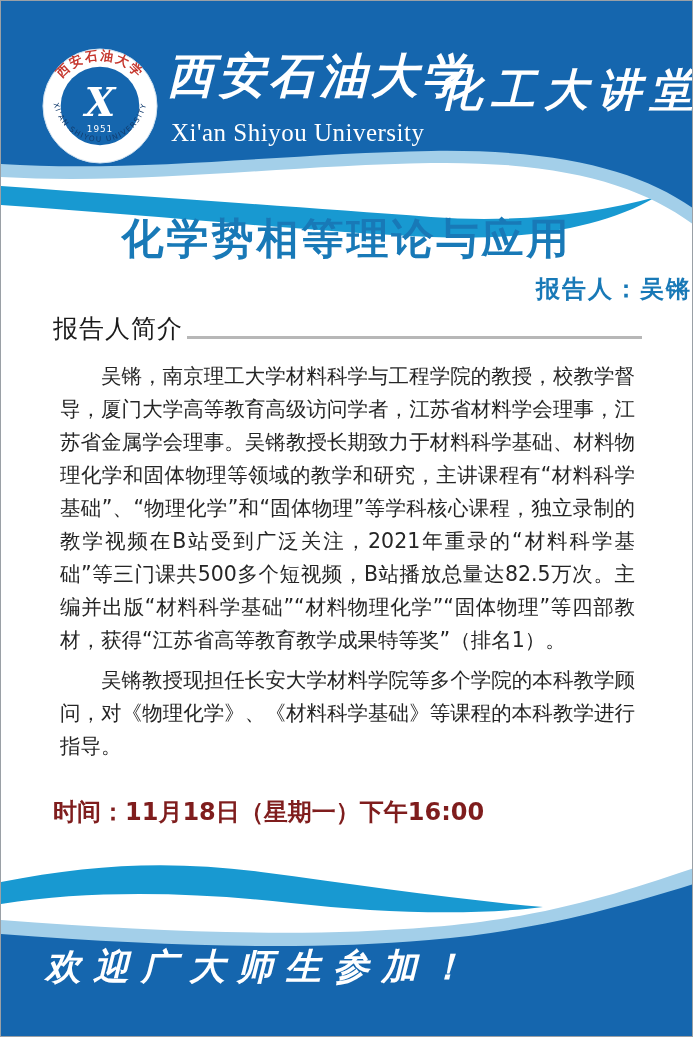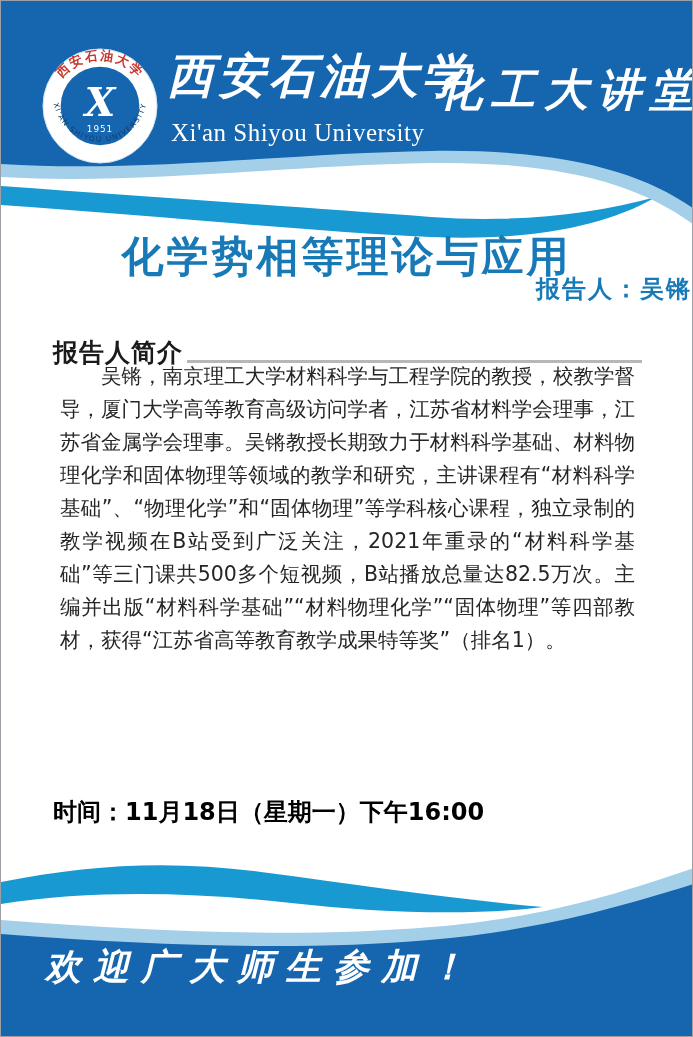--- a/index.html
+++ b/index.html
@@ -26,43 +26,43 @@
     color:#ffffff; font-size:25px; letter-spacing:0.5px;
     font-family:"Liberation Serif", serif; white-space:nowrap;
   }
   .series-title {
     position:absolute; left:418px; top:60px;
     color:#ffffff; font-size:44px; font-weight:bold; font-style:italic;
     letter-spacing:9px; font-family:cursive; white-space:nowrap;margin-left:19px;
   }
   
   .lecture-title {
-    position:absolute; top:228px; left:0; width:100%;
+    position:absolute; top:210px; left:0; width:100%;
     text-align:center; color:#1879b7; font-size:42px; font-weight:bold;
     letter-spacing:3px;
   }
   .speaker-line {
     position:absolute; top:272px; left:0; width:100%;
     text-align:right; color:#1879b7; font-size:24px; font-weight:bold;
     letter-spacing:2px;
   }
   
   .bio-head-row {
     position:absolute; top:311px; left:52px; right:50px;
     display:flex; align-items:flex-end; gap:4px;
   }
-  .bio-heading { font-size:25px; font-weight:bold; color:#1a1a1a; white-space:nowrap; letter-spacing:1px;margin-top:24px; }
+  .bio-heading { font-size:25px; font-weight:normal; color:#1a1a1a; white-space:nowrap; letter-spacing:1px; }
   .bio-rule { flex:1; height:3px; background:#b7b7b7; margin-bottom:6px; }
   .bio-text {
     position:absolute; top:352px; left:52px; right:50px;
     font-size:20.5px; line-height:33px; color:#252525; text-align:justify;
   }
   .bio-text p { margin:7px; text-indent:2em; }
   
-  .details { position:absolute; top:790px; left:52px; color:#000000; }
+  .details { position:absolute; top:790px; left:52px; color:#7f1d1d; }
   .detail-row { font-size:24px; font-weight:bold; line-height:43px; white-space:nowrap; }
   
   .bottom-wave { position:absolute; left:0; bottom:0; width:693px; height:182px; display:block; }
   .welcome {
     position:absolute; left:44px; bottom:44px;
     color:#ffffff; font-size:36px; font-weight:bold; font-style:italic;
     letter-spacing:12px; font-family:Liberation Sans, sans-serif; white-space:nowrap;
   }
   
   .seal-ring-top { font-size:13px; font-weight:bold; fill:#c5352c; letter-spacing:2px; font-family:cursive; }
@@ -103,20 +103,21 @@
   <div class="lecture-title">化学势相等理论与应用</div>
   <div class="speaker-line">报告人：吴锵</div>
 
   <div class="bio-head-row">
     <span class="bio-heading">报告人简介</span>
     <span class="bio-rule"></span>
   </div>
 
   <div class="bio-text">
     <p>吴锵，南京理工大学材料科学与工程学院的教授，校教学督导，厦门大学高等教育高级访问学者，江苏省材料学会理事，江苏省金属学会理事。吴锵教授长期致力于材料科学基础、材料物理化学和固体物理等领域的教学和研究，主讲课程有“材料科学基础”、“物理化学”和“固体物理”等学科核心课程，独立录制的教学视频在B站受到广泛关注，2021年重录的“材料科学基础”等三门课共500多个短视频，B站播放总量达82.5万次。主编并出版“材料科学基础”“材料物理化学”“固体物理”等四部教材，获得“江苏省高等教育教学成果特等奖”（排名1）。</p>
+    <p>吴锵教授现担任长安大学材料学院等多个学院的本科教学顾问，对《物理化学》、《材料科学基础》等课程的本科教学进行指导。</p>
   </div>
 
   <div class="details">
     <div class="detail-row">
       <span>时间：</span><span>11月18日（星期一）下午16:00</span>
     </div>
   </div>
 
   <svg class="bottom-wave" viewBox="0 0 693 182" preserveAspectRatio="none" aria-hidden="true">
     <path class="wave-cyan" d="M0,28 C90,10 170,6 260,18 C360,31 450,45 542,53 C470,62 380,59 290,49 C190,38 90,36 0,50 Z"></path>

